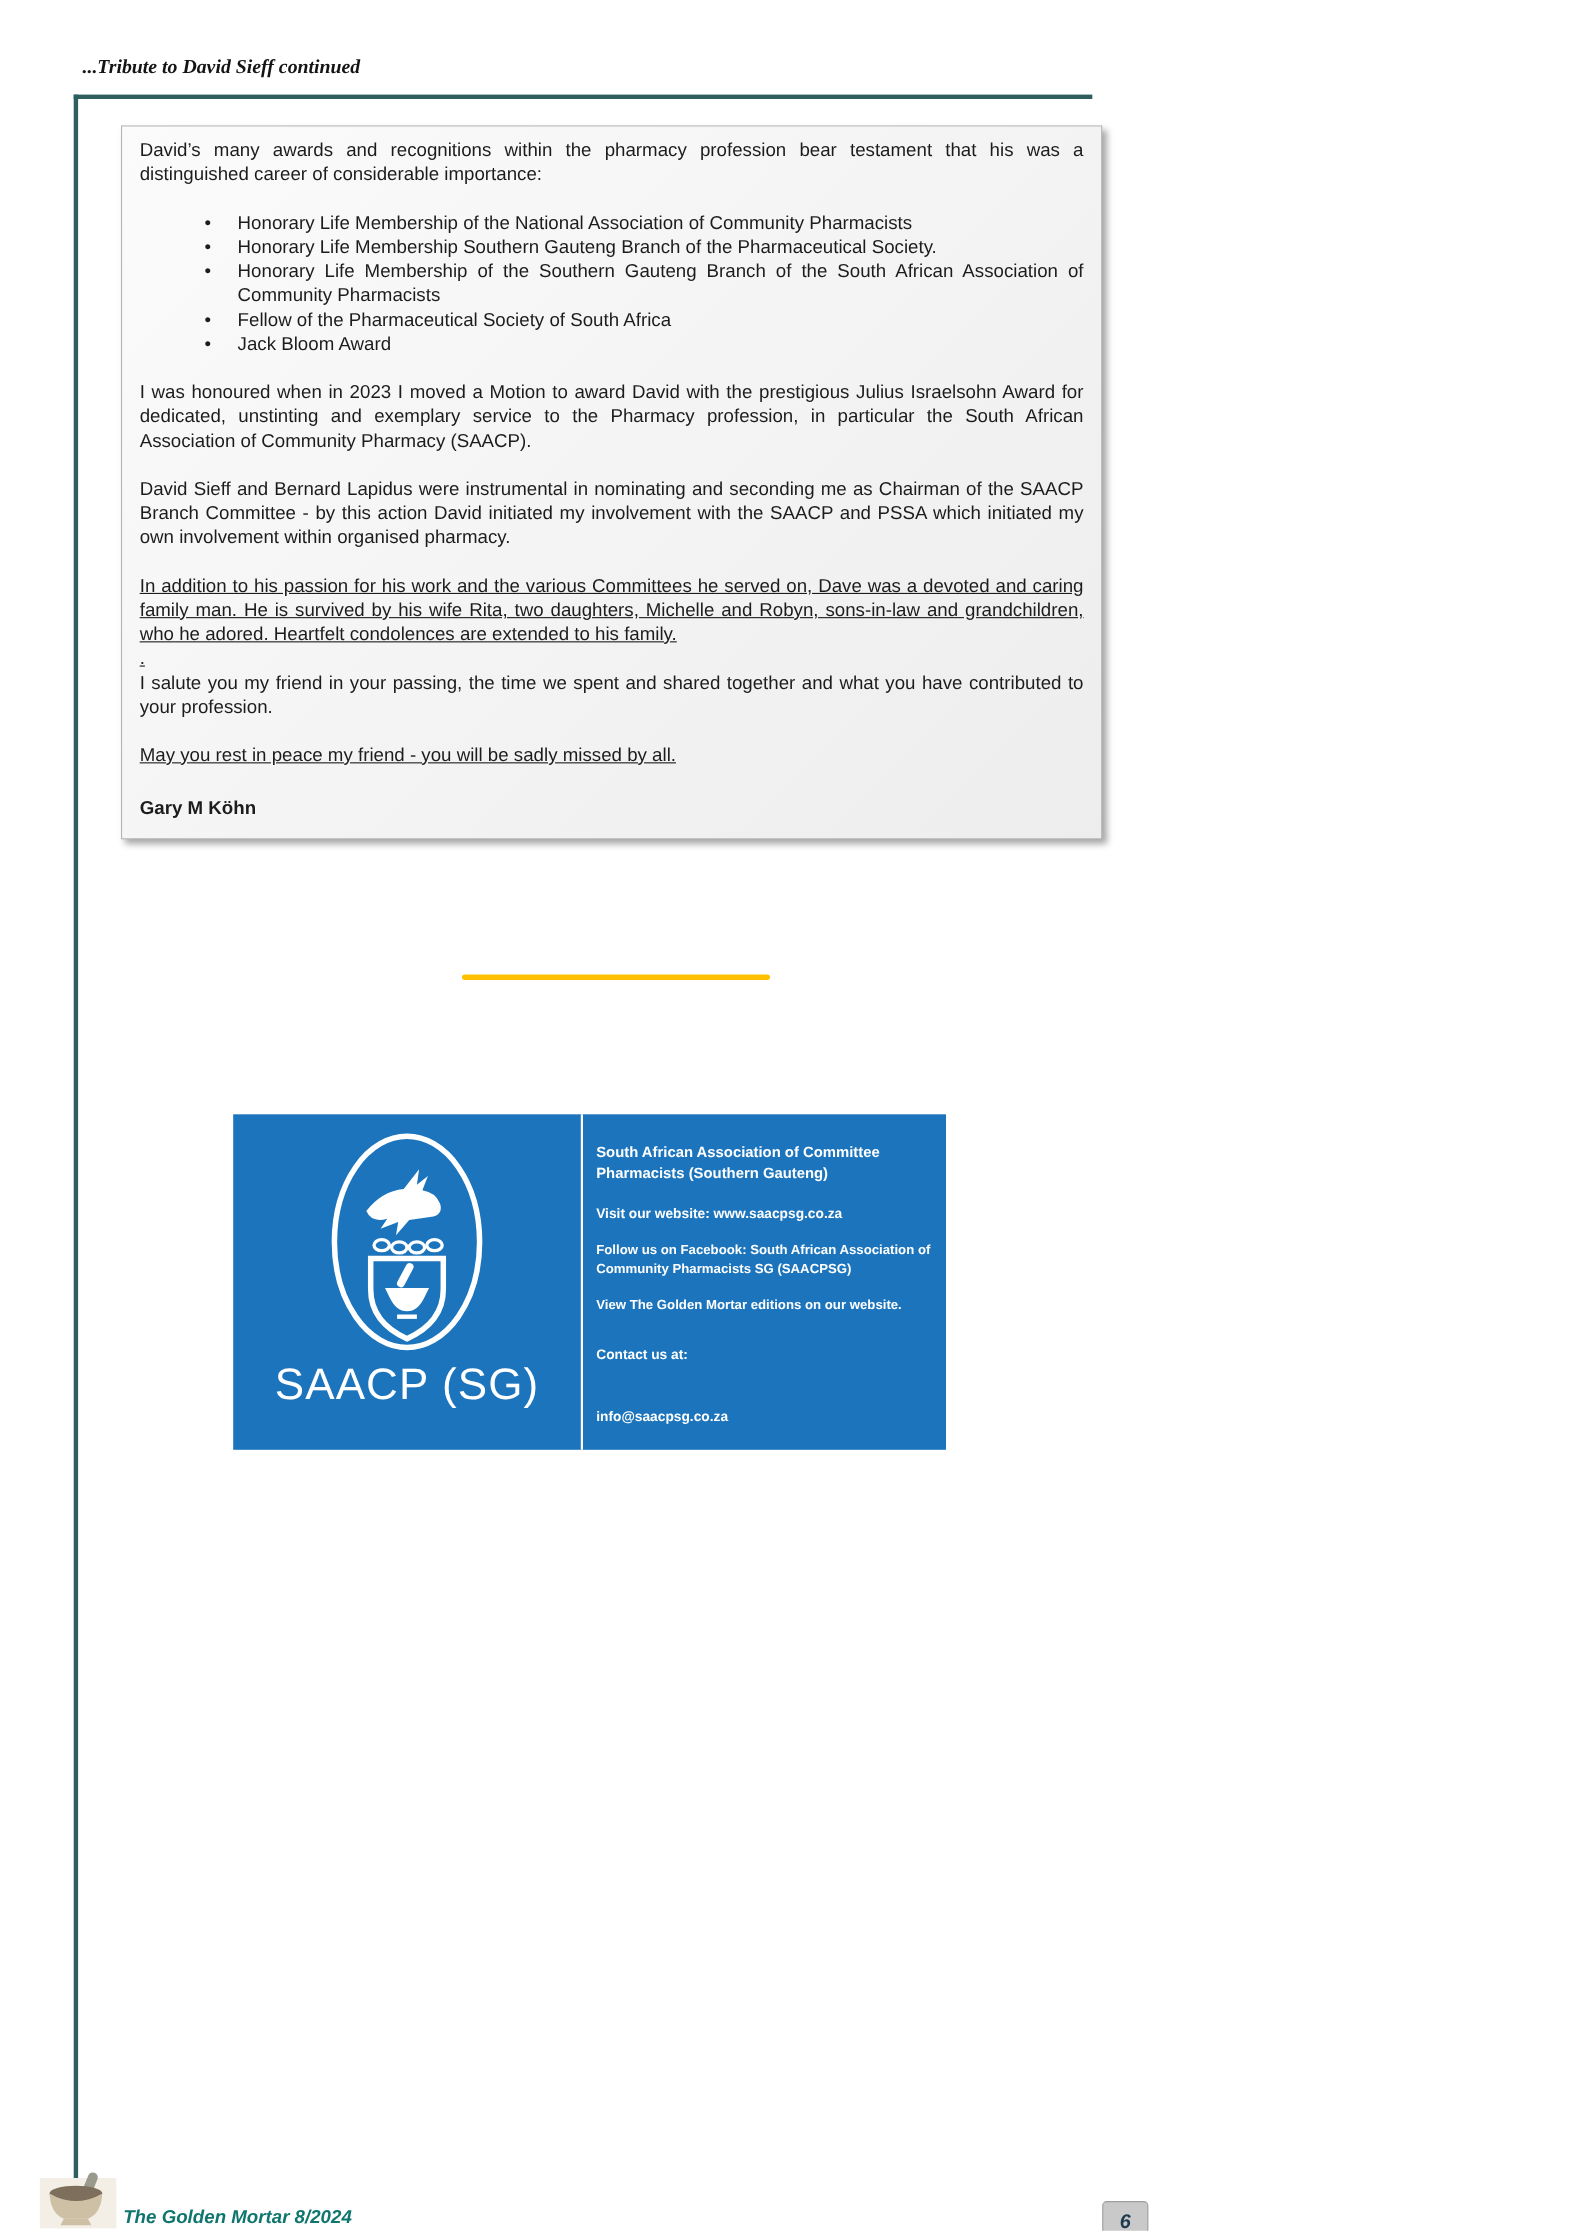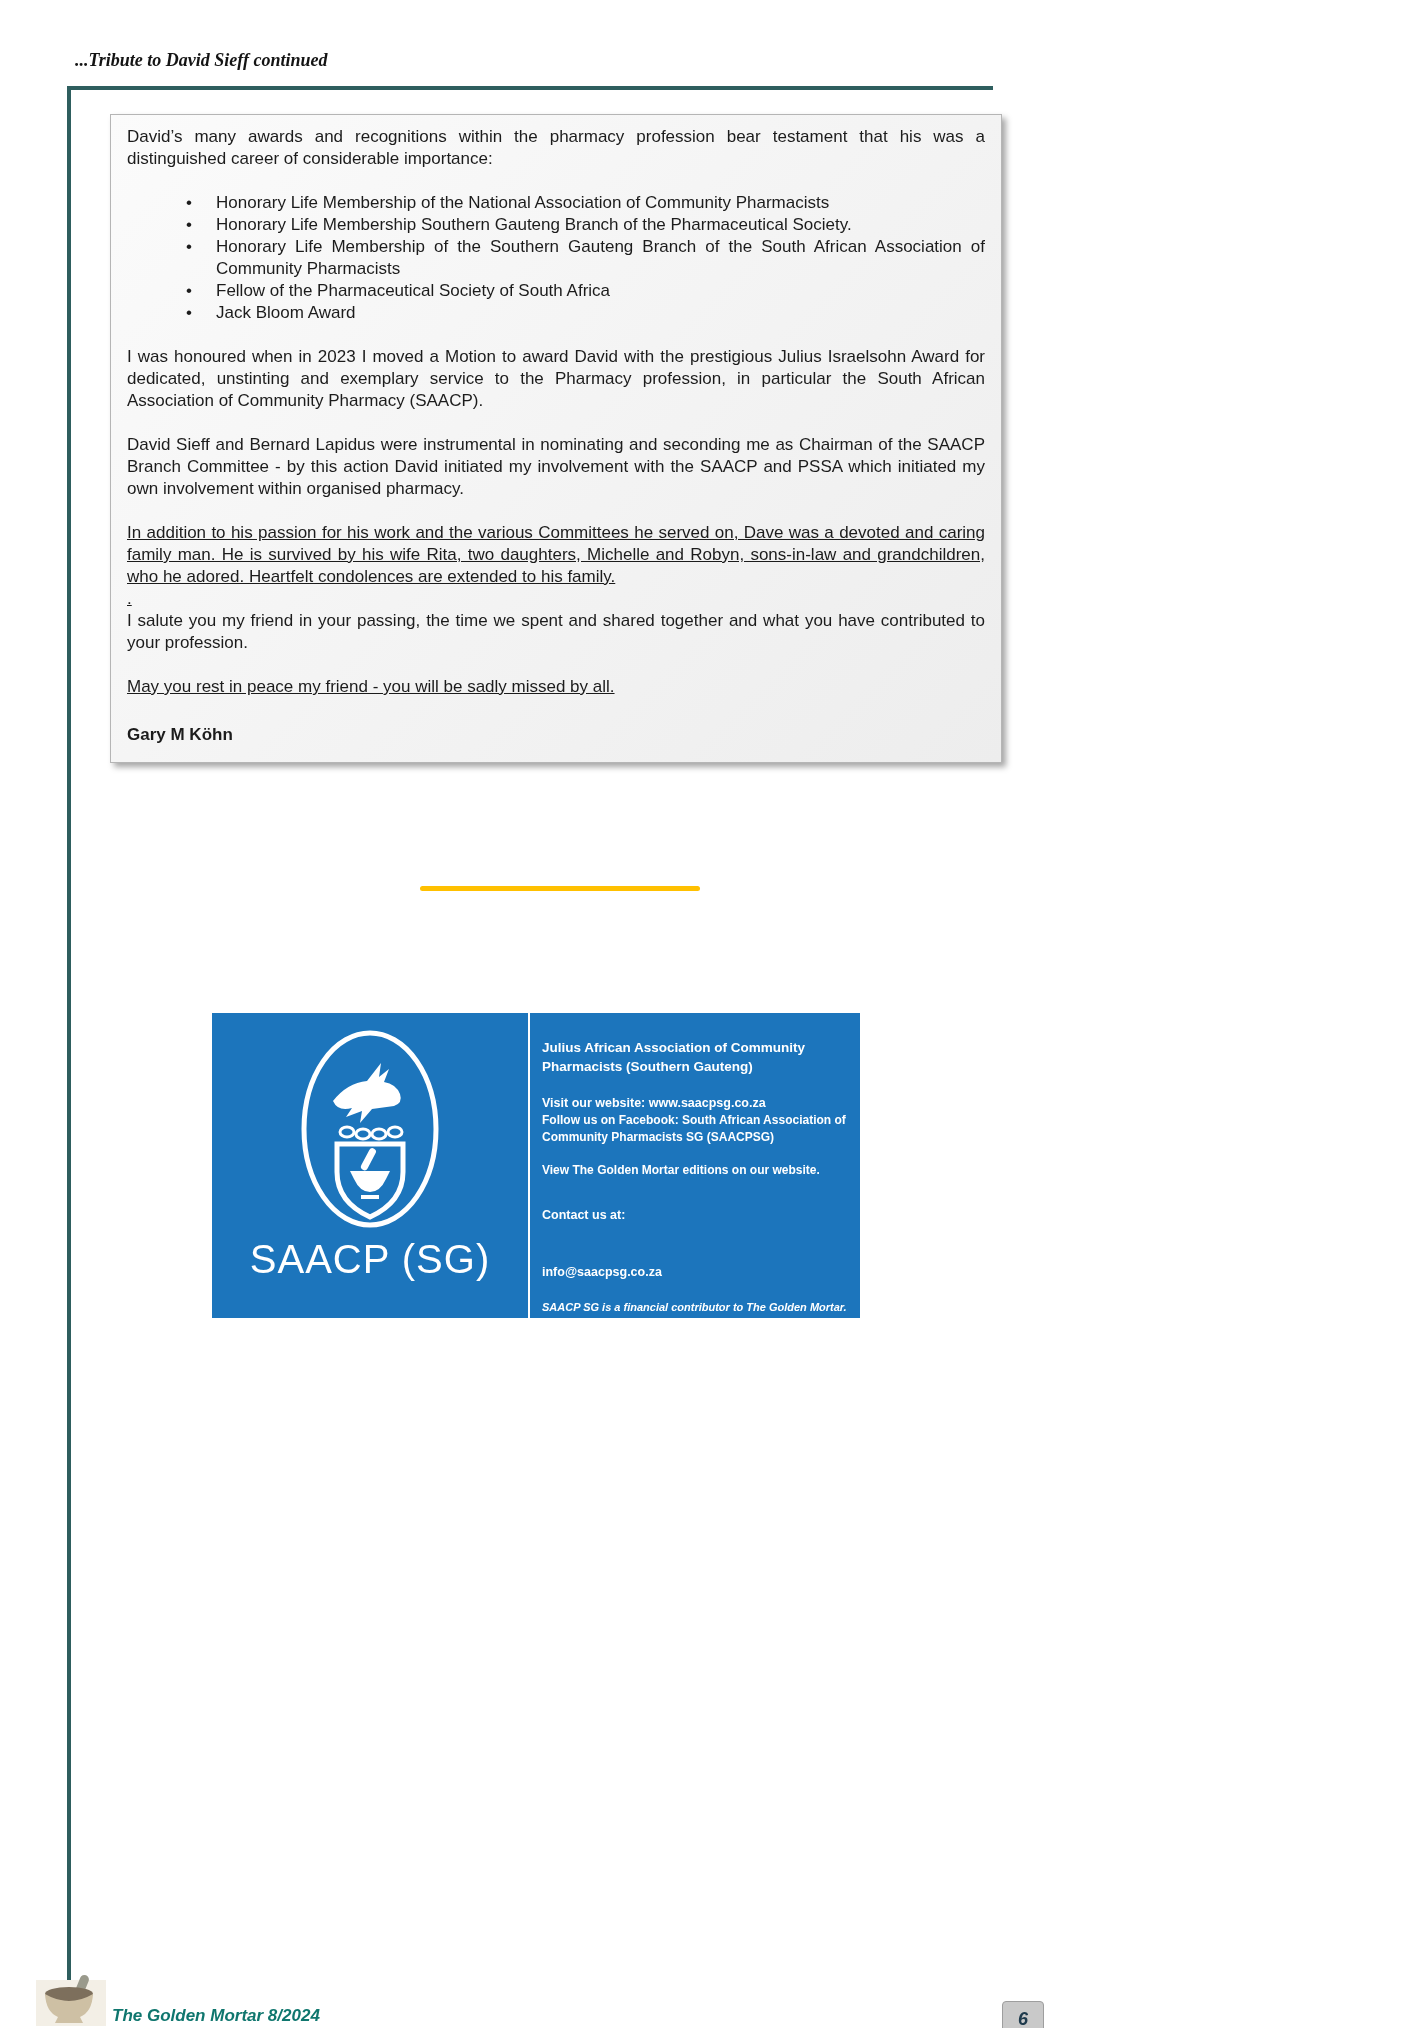--- a/index.html
+++ b/index.html
@@ -41,21 +41,21 @@
   .logo-svg{position:absolute;left:83px;top:16px;}
   .logo-text{
     position:absolute;left:0;right:0;top:224px;text-align:center;
     font-size:40px;font-weight:400;letter-spacing:1px;color:#ffffff;
   }
   .banner-right{
     position:absolute;left:330px;top:26px;width:306px;
     font-size:12.5px;font-weight:700;line-height:1.4;color:#ffffff;
   }
   .b-title{font-size:13.5px;margin-bottom:18px;}
-  .b-web{}
+  .b-web{margin-bottom:16px;}
   .b-fb{margin-bottom:16px;font-size:12px;}
   .b-view{margin-bottom:28px;font-size:12px;}
   .b-contact{margin-bottom:2px;}
   .b-email{margin-bottom:18px;margin-top:40px;}
   .b-foot{font-style:italic;font-size:11px;}
 
   .mortar-icon{position:absolute;left:36px;top:1974px;}
   .footer-title{
     position:absolute;left:112px;top:2006px;
     font-size:17px;font-weight:700;font-style:italic;color:#0f766e;
@@ -109,21 +109,21 @@
       <g fill="#ffffff">
         <rect x="70" y="118" width="7" height="24" rx="3.5" transform="rotate(28 73 130)"></rect>
         <path d="M55 142 h40 l-4 8 q-6 13 -16 13 q-10 0 -16 -13 z"></path>
         <rect x="66" y="166" width="18" height="4"></rect>
       </g>
     </svg>
     <div class="logo-text">SAACP (SG)</div>
   </div>
   <div class="banner-divider"></div>
   <div class="banner-right">
-    <div class="b-title">Julius African Association of Community Pharmacists (Southern Gauteng)</div>
+    <div class="b-title">South African Association of Committee Pharmacists (Southern Gauteng)</div>
     <div class="b-web">Visit our website: www.saacpsg.co.za</div>
     <div class="b-fb">Follow us on Facebook: South African Association of Community Pharmacists SG (SAACPSG)</div>
     <div class="b-view">View The Golden Mortar editions on our website.</div>
     <div class="b-contact">Contact us at:</div>
     <div class="b-email">info@saacpsg.co.za</div>
     <div class="b-foot">SAACP SG is a financial contributor to The Golden Mortar.</div>
   </div>
 </div>
 
 <svg class="mortar-icon" width="70" height="52" viewBox="0 0 70 52">

